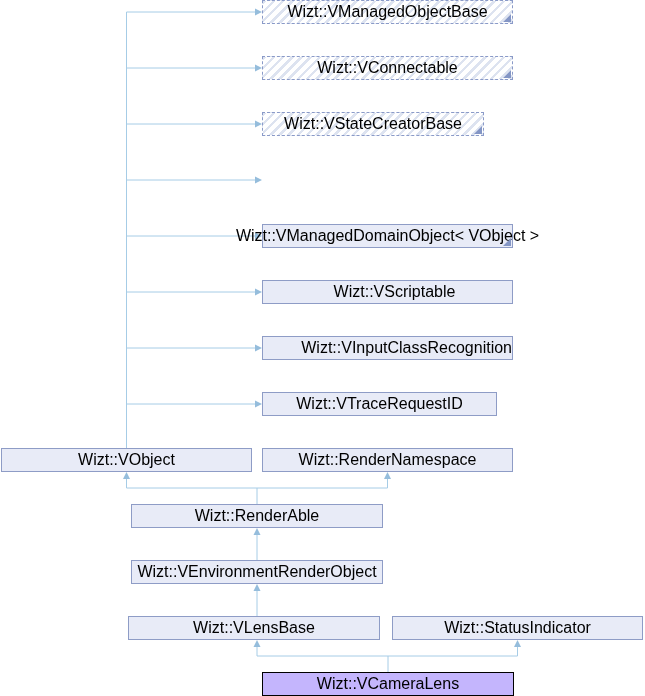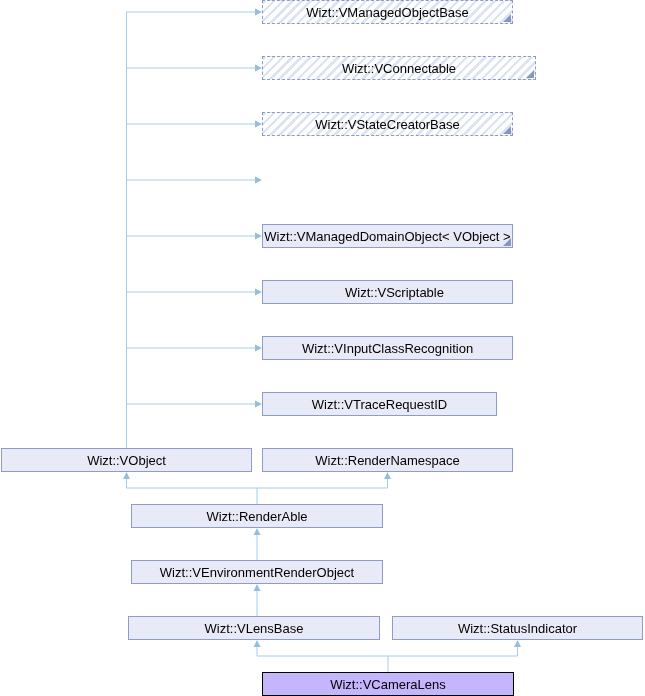--- a/index.html
+++ b/index.html
@@ -16,21 +16,21 @@
     left: 0; top: 0;
     width: 645px; height: 696px;
     z-index: 0;
   }
   .node {
     position: absolute;
     box-sizing: border-box;
     display: flex;
     align-items: center;
     justify-content: center;
-    font-size: 13px;
+    font-size: 16px;
     color: #000000;
     background: #e8ebf7;
     border: 1px solid #8e9cc6;
     z-index: 1;
     white-space: nowrap;
     cursor: pointer;
   }
   .node.dashed {
     border: 1px dashed #8a9ac8;
     background: repeating-linear-gradient(
@@ -47,26 +47,26 @@
   .corner-tri {
     position: absolute;
     right: 1px;
     bottom: 1px;
     width: 0; height: 0;
     border-left: 8px solid transparent;
     border-bottom: 8px solid #8496c5;
   }
   
   .n0  { left: 262px; top:   0px; width: 251px; height: 24px; }
-  .n1  { left: 262px; top:  56px; width: 274px; height: 24px; }
-  .n2  { left: 262px; top: 112px; width: 251px; height: 24px; }
+  .n1  { left: 262px; top:  56px; width: 251px; height: 24px; }
+  .n2  { left: 262px; top: 112px; width: 222px; height: 24px; }
   .n3  { left: 262px; top: 168px; width: 251px; height: 24px; }
   .n4  { left: 262px; top: 224px; width: 251px; height: 24px; }
   .n5  { left: 262px; top: 280px; width: 251px; height: 24px; padding-left: 14px; }
-  .n6  { left: 262px; top: 336px; width: 251px; height: 24px; }
+  .n6  { left: 262px; top: 336px; width: 251px; height: 24px; justify-content: flex-end; }
   .n7  { left: 262px; top: 392px; width: 235px; height: 24px; }
   .n8  { left:   1px; top: 448px; width: 251px; height: 24px; }
   .n9  { left: 262px; top: 448px; width: 251px; height: 24px; }
   .n10 { left: 131px; top: 504px; width: 252px; height: 24px; }
   .n11 { left: 131px; top: 560px; width: 252px; height: 24px; }
   .n12 { left: 128px; top: 616px; width: 252px; height: 24px; }
   .n13 { left: 392px; top: 616px; width: 251px; height: 24px; }
   .n14 { left: 262px; top: 672px; width: 252px; height: 24px; }
 </style>
 </head>

